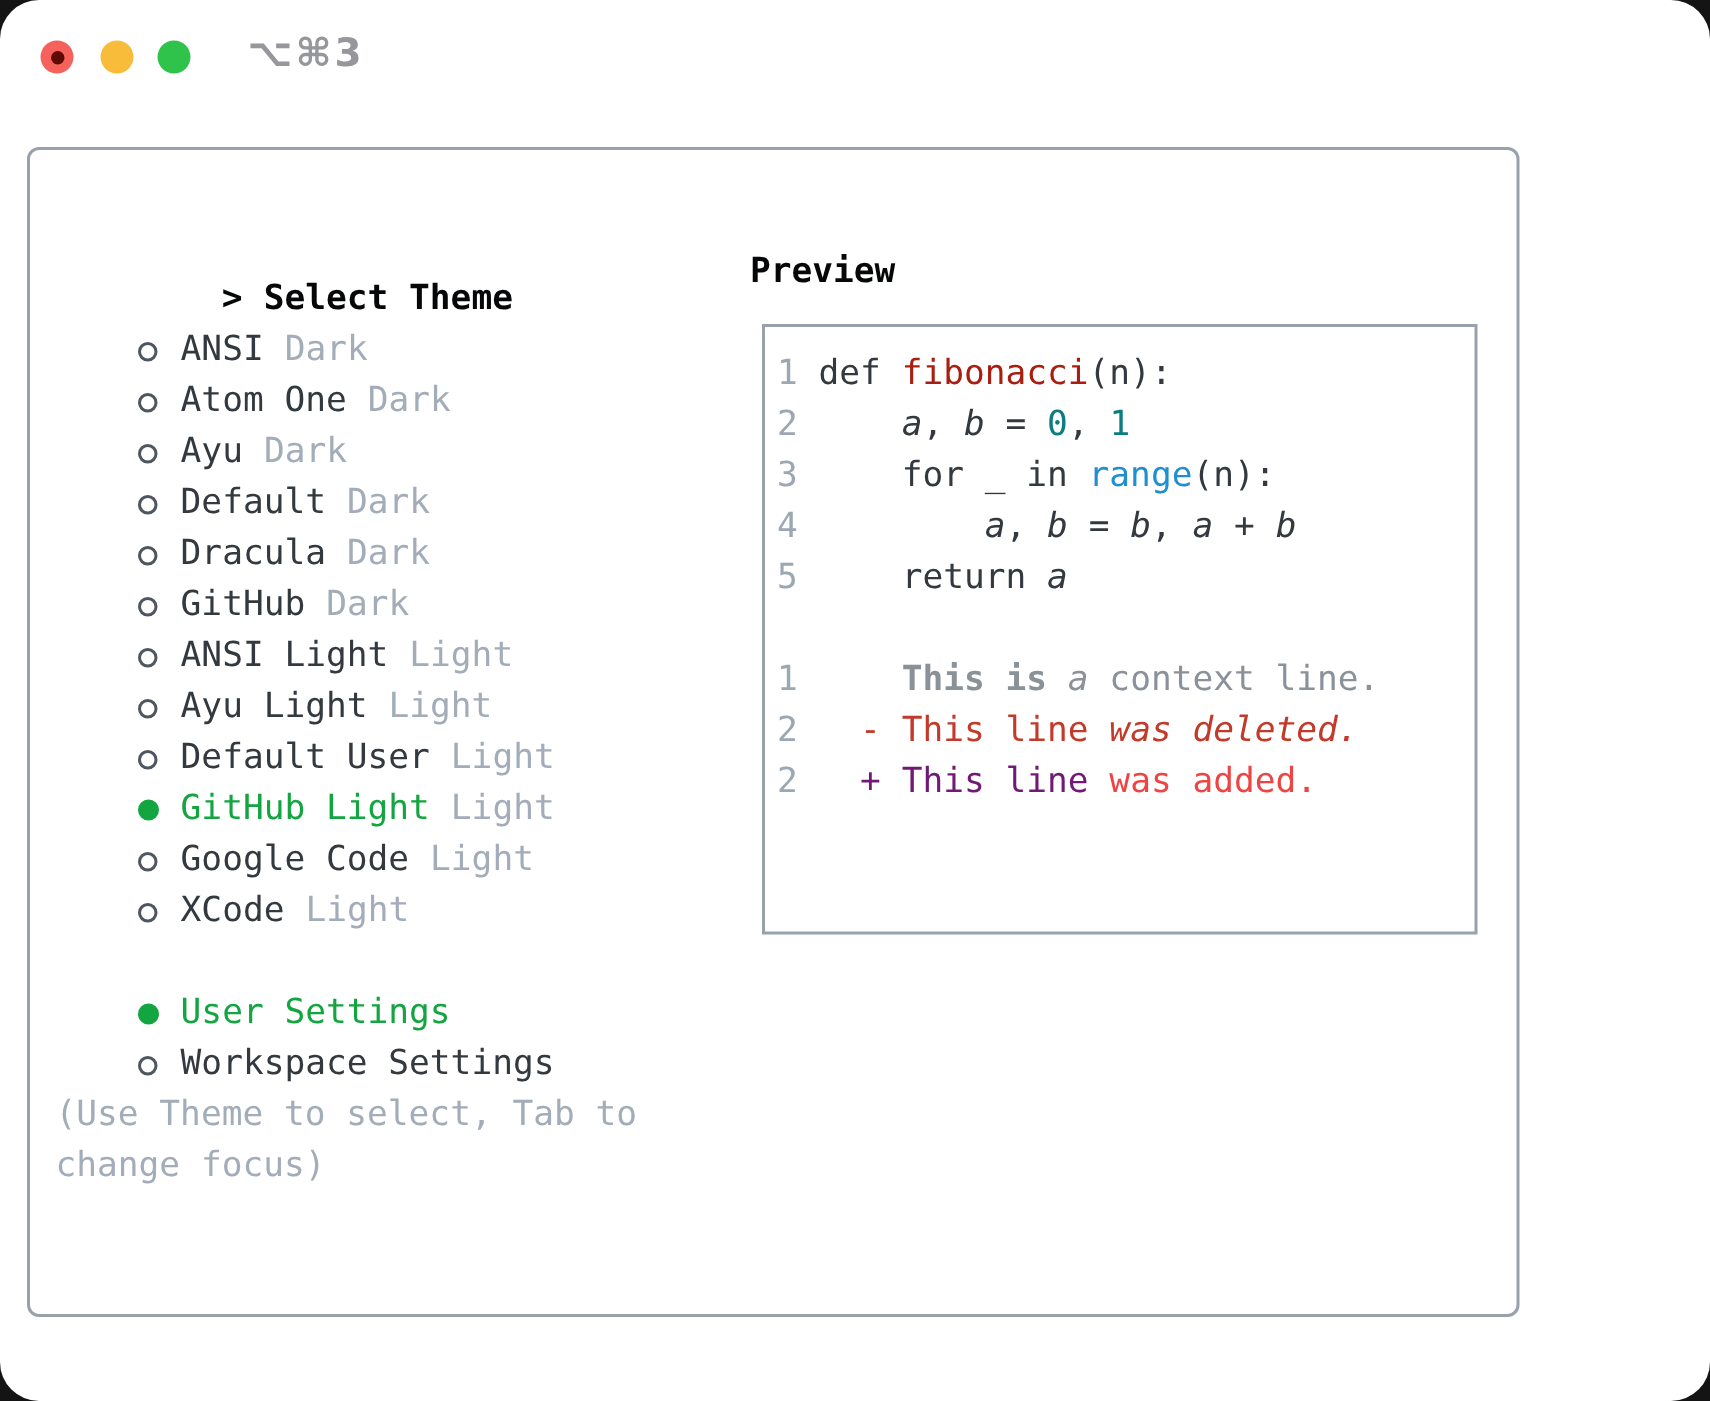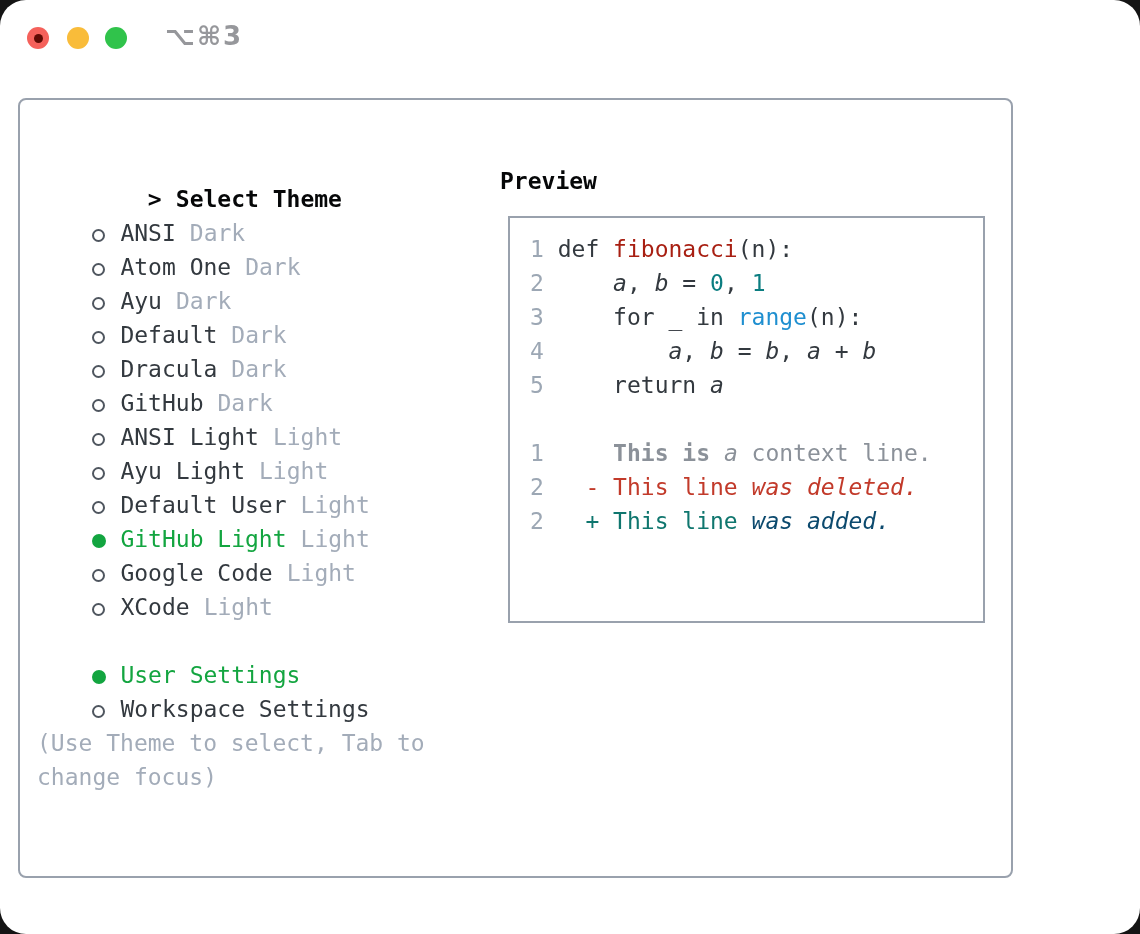--- a/index.html
+++ b/index.html
@@ -49,21 +49,21 @@
   .tvariant { color:var(--c-muted); margin-left:14px; }
   .apply-title { color:var(--c-black); }
   .hint-line { color:var(--c-muted); }
   .left-col  { position:absolute; left:17px;  top:48px; }
   .right-col { position:absolute; left:480px; top:64px; }
   
   .preview-box {
     margin-left:8px; margin-top:18px;
     width:477px; height:407px; box-sizing:border-box;
     border:2px solid var(--c-border); background:#fff;
-    padding:14px 0 0 20px;
+    padding:14px 0 0 8px;
   }
   .pline { height:34px; line-height:34px; white-space:pre; font-size:23px; }
 </style>
 </head>
 <body>
 
 <div class="window">
 
   <div class="titlebar">
     <span class="tl red">
@@ -141,18 +141,18 @@
       <div class="row h">Preview</div>
       <div class="preview-box" id="preview-box">
           <div class="pline"><span style="color: rgb(156, 167, 180);">1 </span><span style="color: rgb(51, 57, 63);">def </span><span style="color: rgb(168, 31, 18);">fibonacci</span><span style="color: rgb(51, 57, 63);">(n):</span></div>
           <div class="pline"><span style="color: rgb(156, 167, 180);">2 </span><span style="color: rgb(51, 57, 63);">    </span><span style="color: rgb(51, 57, 63); font-style: italic;">a</span><span style="color: rgb(51, 57, 63);">, </span><span style="color: rgb(51, 57, 63); font-style: italic;">b</span><span style="color: rgb(51, 57, 63);"> = </span><span style="color: rgb(11, 125, 128);">0</span><span style="color: rgb(51, 57, 63);">, </span><span style="color: rgb(11, 125, 128);">1</span></div>
           <div class="pline"><span style="color: rgb(156, 167, 180);">3 </span><span style="color: rgb(51, 57, 63);">    for _ in </span><span style="color: rgb(31, 143, 208);">range</span><span style="color: rgb(51, 57, 63);">(n):</span></div>
           <div class="pline"><span style="color: rgb(156, 167, 180);">4 </span><span style="color: rgb(51, 57, 63);">        </span><span style="color: rgb(51, 57, 63); font-style: italic;">a</span><span style="color: rgb(51, 57, 63);">, </span><span style="color: rgb(51, 57, 63); font-style: italic;">b</span><span style="color: rgb(51, 57, 63);"> = </span><span style="color: rgb(51, 57, 63); font-style: italic;">b</span><span style="color: rgb(51, 57, 63);">, </span><span style="color: rgb(51, 57, 63); font-style: italic;">a</span><span style="color: rgb(51, 57, 63);"> + </span><span style="color: rgb(51, 57, 63); font-style: italic;">b</span></div>
           <div class="pline"><span style="color: rgb(156, 167, 180);">5 </span><span style="color: rgb(51, 57, 63);">    return </span><span style="color: rgb(51, 57, 63); font-style: italic;">a</span></div>
           <div class="pline"></div>
           <div class="pline"><span style="color: rgb(156, 167, 180);">1 </span><span style="color: rgb(139, 145, 153); font-weight: bold;">    This is </span><span style="color: rgb(139, 145, 153); font-style: italic;">a</span><span style="color: rgb(139, 145, 153);"> context line.</span></div>
           <div class="pline"><span style="color: rgb(156, 167, 180);">2 </span><span style="color: rgb(194, 58, 42);">  - This line </span><span style="color: rgb(194, 58, 42); font-style: italic;">was deleted.</span></div>
-          <div class="pline"><span style="color: rgb(156, 167, 180);">2 </span><span style="color: #0f766e;">  + This line </span><span style="color: #0c4a6e; font-style: italic;">was added.</span></div>
+          <div class="pline"><span style="color: rgb(156, 167, 180);">2 </span><span style="color: #701a75;">  + This line </span><span style="color: #ef4444; ">was added.</span></div>
         </div>
     </div>
 
   </div>
 </div>
 
 </body></html>

